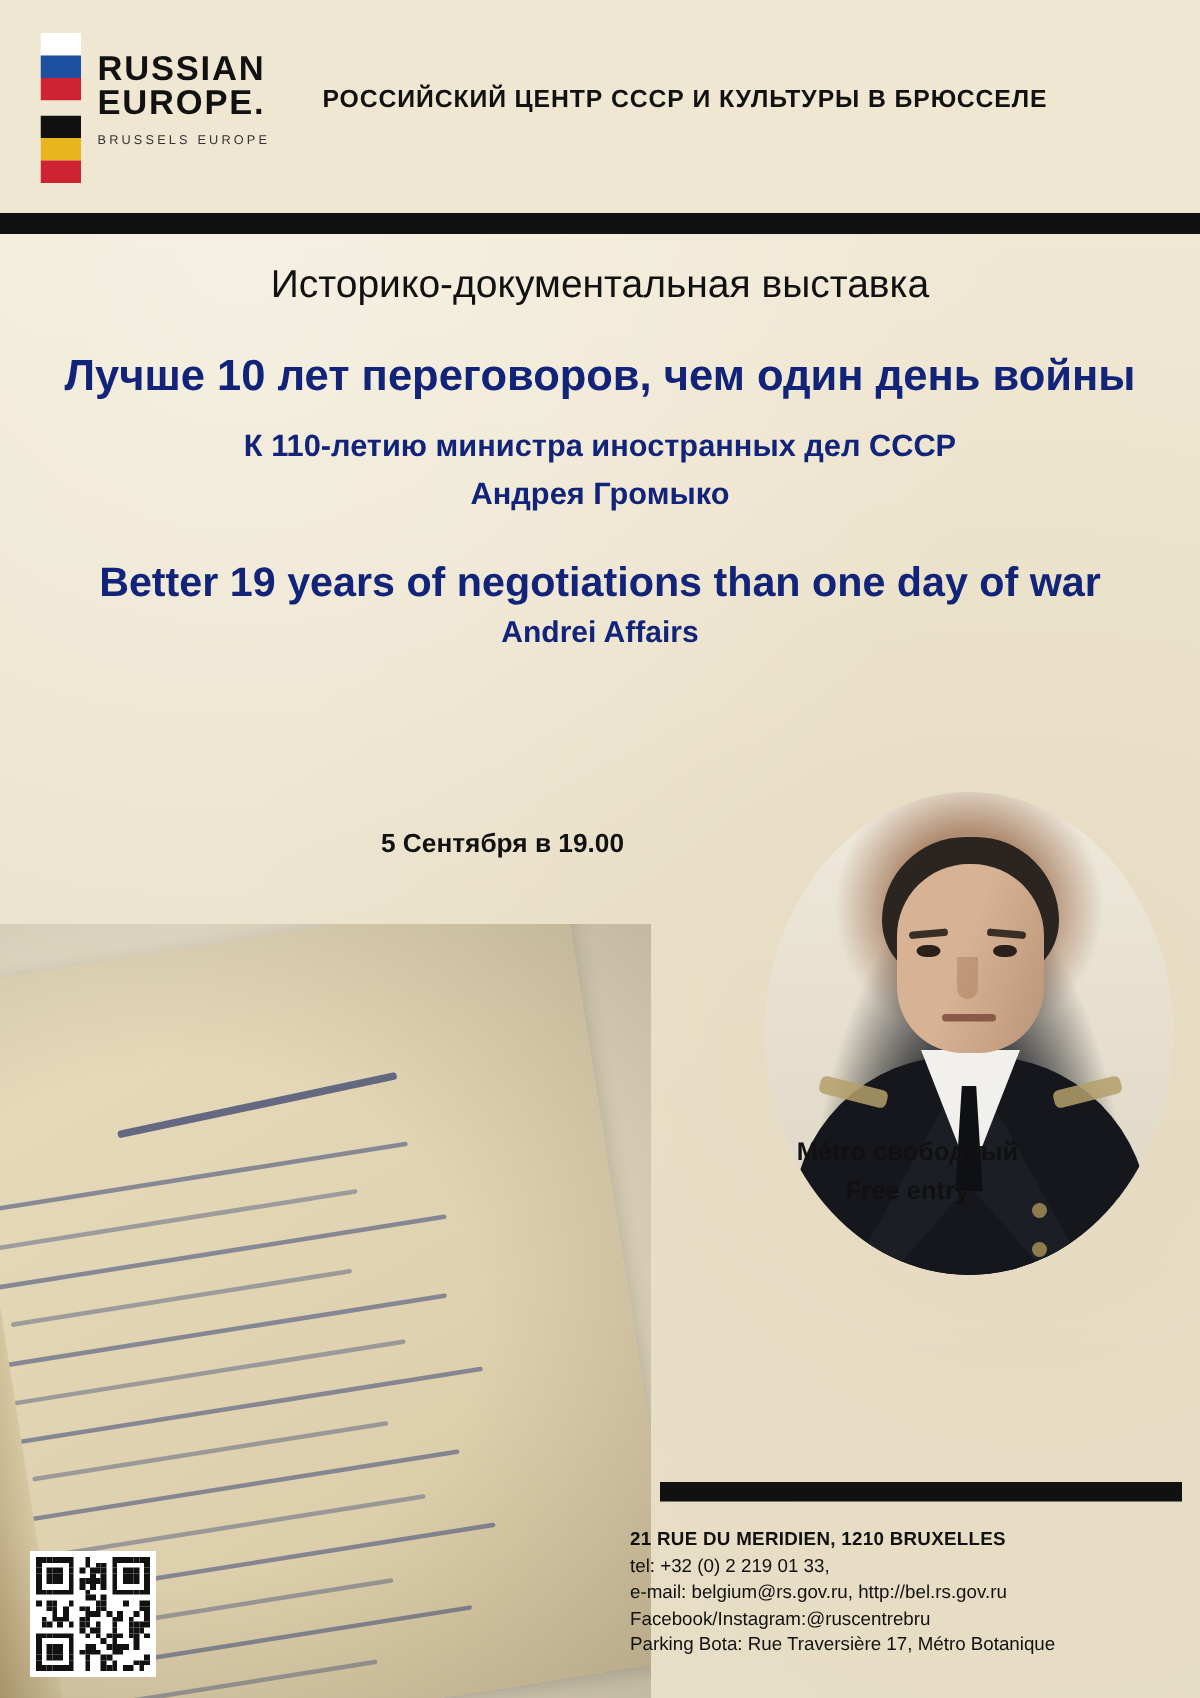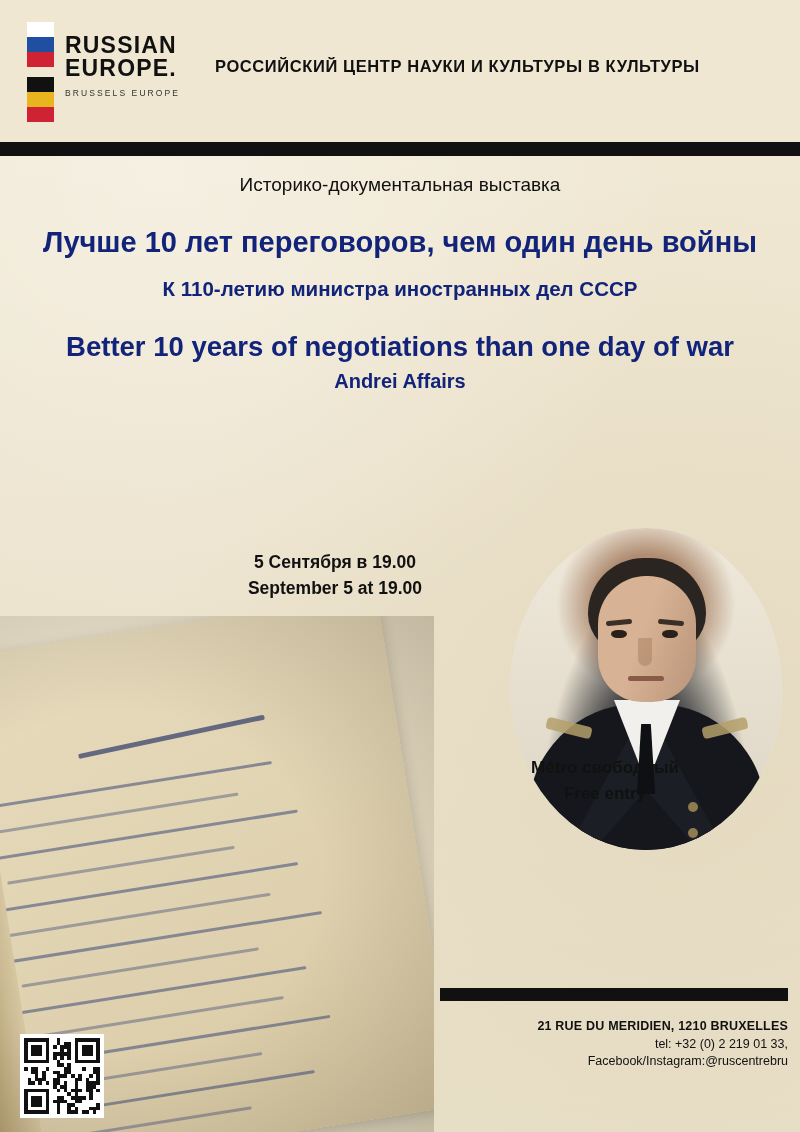--- a/index.html
+++ b/index.html
@@ -101,21 +101,21 @@
 
   
   .content {
     position: absolute;
     left: 0;
     top: 156px;
     width: 800px;
   }
   .exhibition-ru {
     margin-top: 18px;
-    font-size: 19px;
+    font-size: 26px;
     color: #111111;
     text-align: center;
   }
   .exhibition-en {
     margin-top: 7px;
     font-size: 25px;
     font-weight: bold;
     color: #111111;
     text-align: center;
   }
@@ -234,21 +234,21 @@
     width: 348px;
     height: 13px;
     background: #111111;
   }
 
   .footer {
     position: absolute;
     left: 420px;
     top: 1018px;
     width: 368px;
-    text-align: right;
+    text-align: left;
     color: #111111;
   }
   .footer-line {
     font-size: 12.5px;
     line-height: 17.5px;
   }
   .footer-line.addr {
     font-weight: bold;
     letter-spacing: 0.2px;
   }
@@ -510,21 +510,21 @@
           <div class="band" style="background:#e8b51f;"></div>
           <div class="band" style="background:#cf2233;"></div>
         </div>
       </div>
       <div class="logo-text">
         <span class="logo-line">RUSSIAN</span>
         <span class="logo-line">EUROPE.</span>
         <span class="logo-sub">BRUSSELS EUROPE</span>
       </div>
     </div>
-    <div class="header-title">РОССИЙСКИЙ ЦЕНТР НАУКИ И КУЛЬТУРЫ В КУЛЬТУРЫ</div>
+    <div class="header-title">РОССИЙСКИЙ ЦЕНТР СССР И КУЛЬТУРЫ В БРЮССЕЛЕ</div>
   </div>
   <div class="rule-top"></div>
 
   <div class="manuscript">
     <div class="ms-page"></div>
     <div class="ms-lines">
       <div class="ms-head"></div>
       <div class="ms-line" style="left:40px; top:150px; width:300px;"></div>
       <div class="ms-line short" style="left:52px; top:176px; width:250px;"></div>
       <div class="ms-line" style="left:38px; top:202px; width:320px;"></div>
@@ -564,43 +564,45 @@
     <div class="p-eye-r"></div>
     <div class="p-nose"></div>
     <div class="p-mouth"></div>
   </div>
 
   <div class="content">
     <div class="exhibition-ru">Историко-документальная выставка</div>
 
     <div class="title-ru">Лучше 10 лет переговоров, чем один день войны</div>
     <div class="subtitle-ru-1">К 110-летию министра иностранных дел СССР</div>
-
-    <div class="title-en">Better 10 years of negotiations than one day of war</div>
+    <div class="subtitle-ru-2">Андрея Громыко</div>
+
+    <div class="title-en">Better 19 years of negotiations than one day of war</div>
     <div class="subtitle-en-2">Andrei Affairs</div>
   </div>
 
 
   <div class="datetime">
     <div class="date-ru">5 Сентября в 19.00</div>
-    <div class="date-en">September 5 at 19.00</div>
   </div>
 
 
   <div class="entry">
     <div class="entry-ru">Métro свободный</div>
     <div class="entry-en">Free entry</div>
   </div>
 
   <div class="rule-bottom"></div>
 
   <div class="footer">
     <div class="footer-line addr">21 RUE DU MERIDIEN, 1210 BRUXELLES</div>
     <div class="footer-line">tel: +32 (0) 2 219 01 33,</div>
+    <div class="footer-line">e-mail: belgium@rs.gov.ru, http://bel.rs.gov.ru</div>
     <div class="footer-line">Facebook/Instagram:@ruscentrebru</div>
+    <div class="footer-line">Parking Bota: Rue Traversière 17, Métro Botanique</div>
   </div>
 
   <div class="qr">
     <div class="qr-grid" id="qr-grid">
         <div class="qr-cell" style="left: 0px; top: 0px; width: 3.61905px; height: 3.61905px;"></div>
         <div class="qr-cell" style="left: 3.61905px; top: 0px; width: 3.61905px; height: 3.61905px;"></div>
         <div class="qr-cell" style="left: 7.2381px; top: 0px; width: 3.61905px; height: 3.61905px;"></div>
         <div class="qr-cell" style="left: 10.8571px; top: 0px; width: 3.61905px; height: 3.61905px;"></div>
         <div class="qr-cell" style="left: 14.4762px; top: 0px; width: 3.61905px; height: 3.61905px;"></div>
         <div class="qr-cell" style="left: 18.0952px; top: 0px; width: 3.61905px; height: 3.61905px;"></div>

